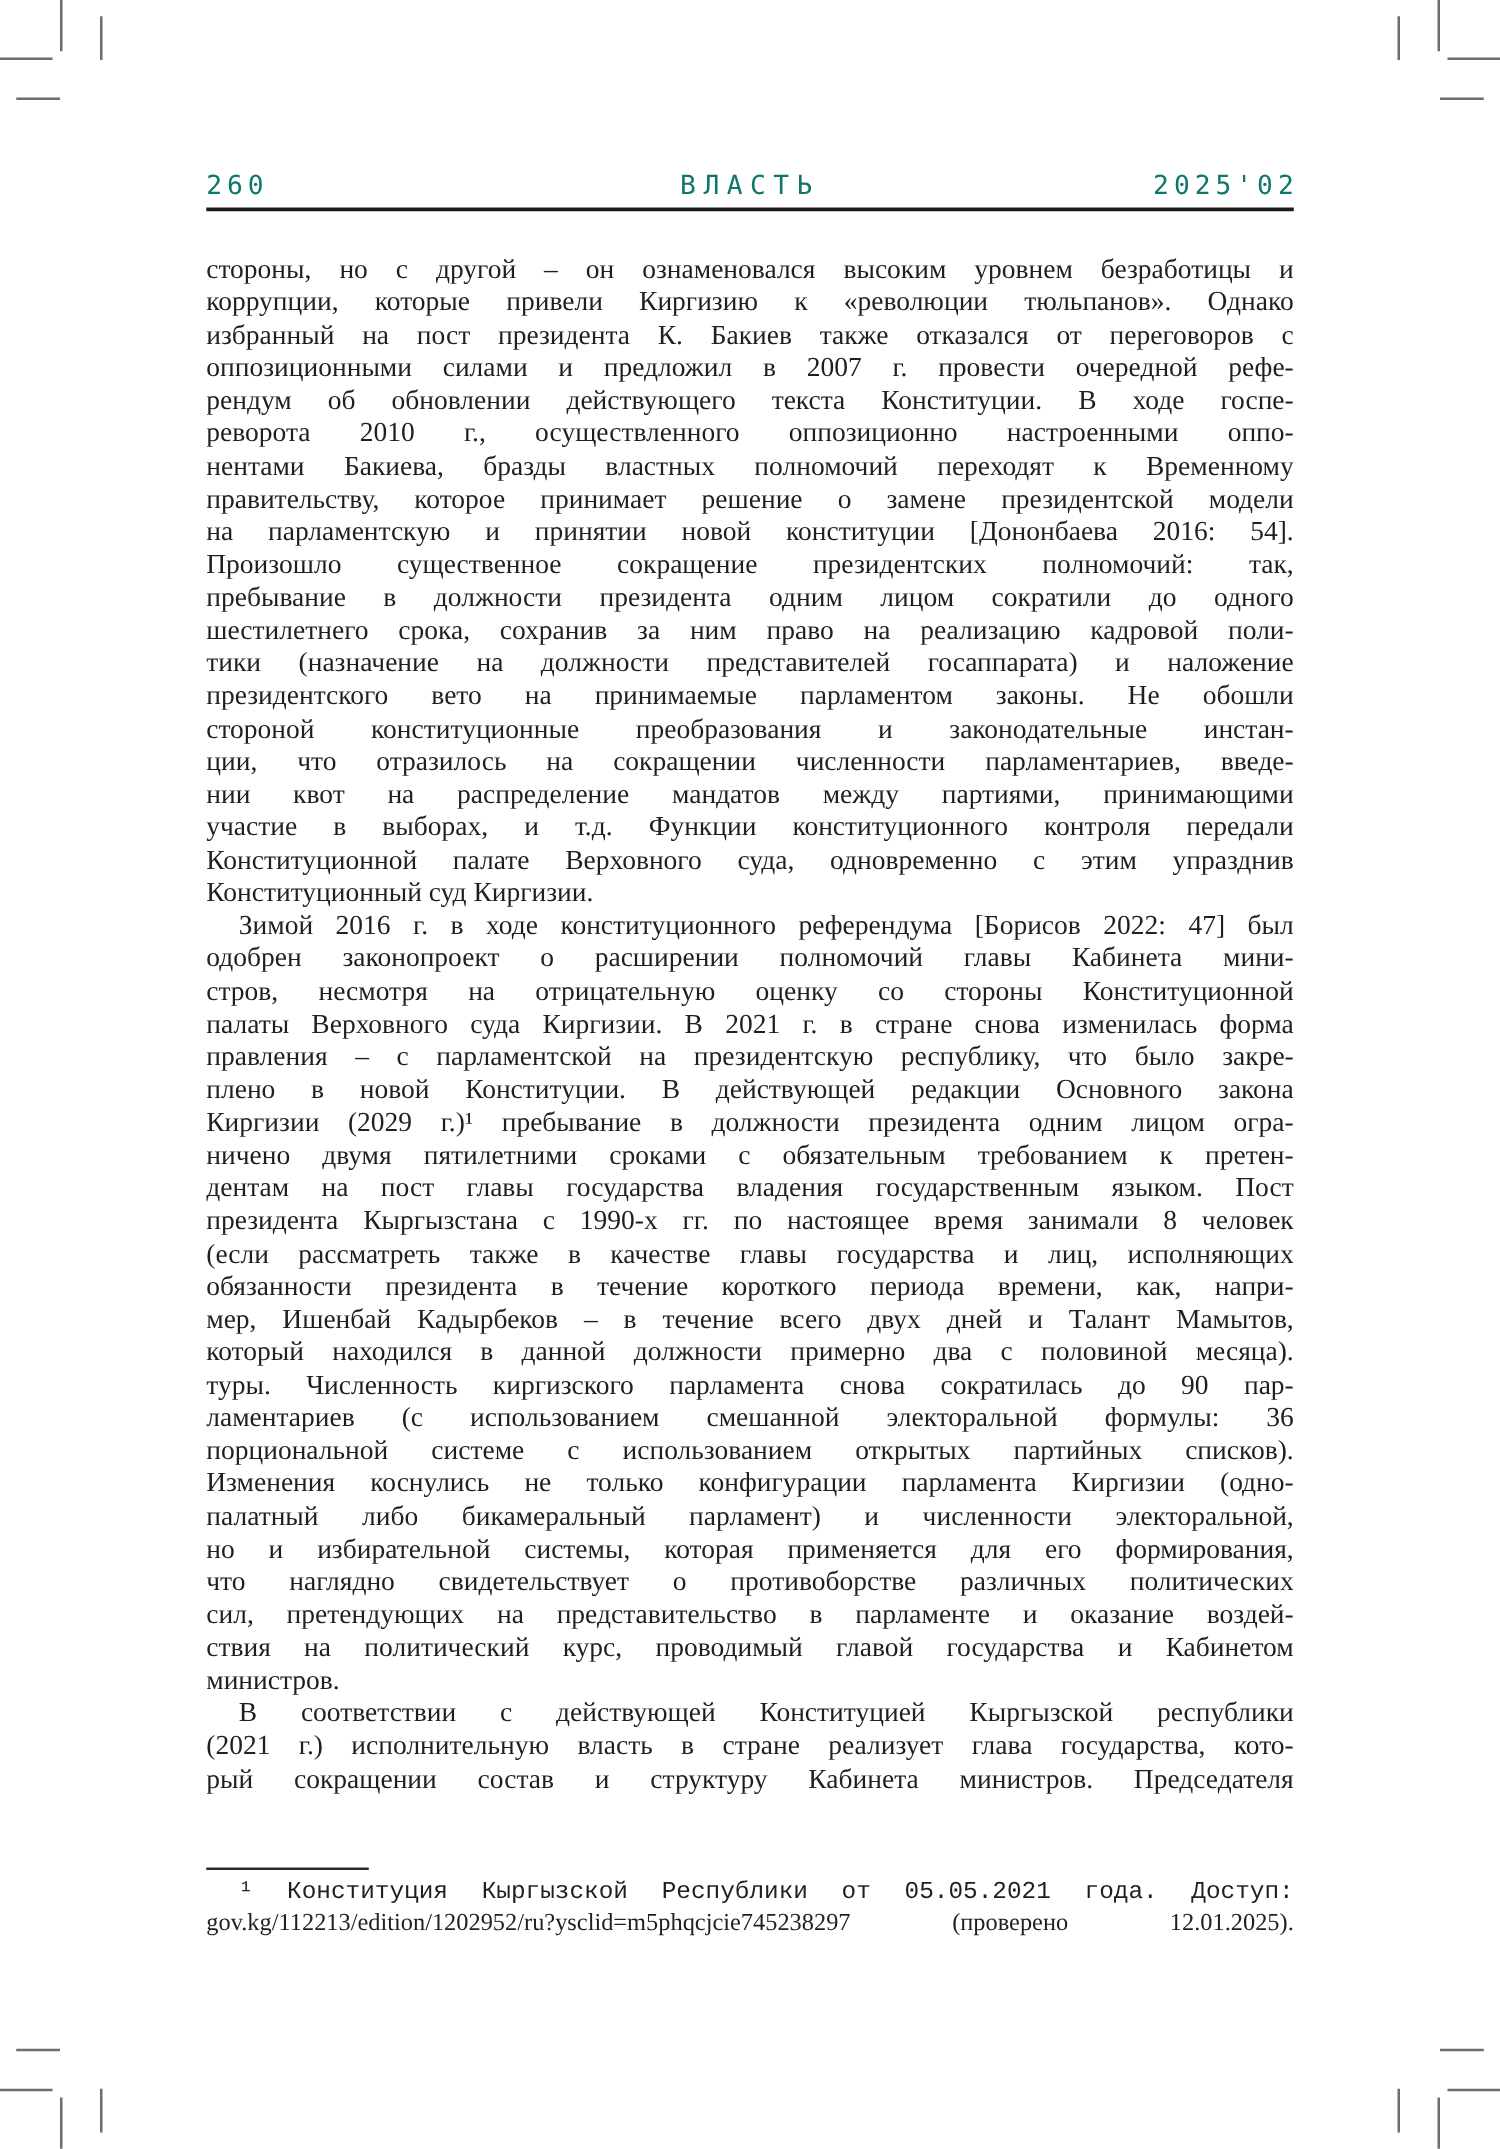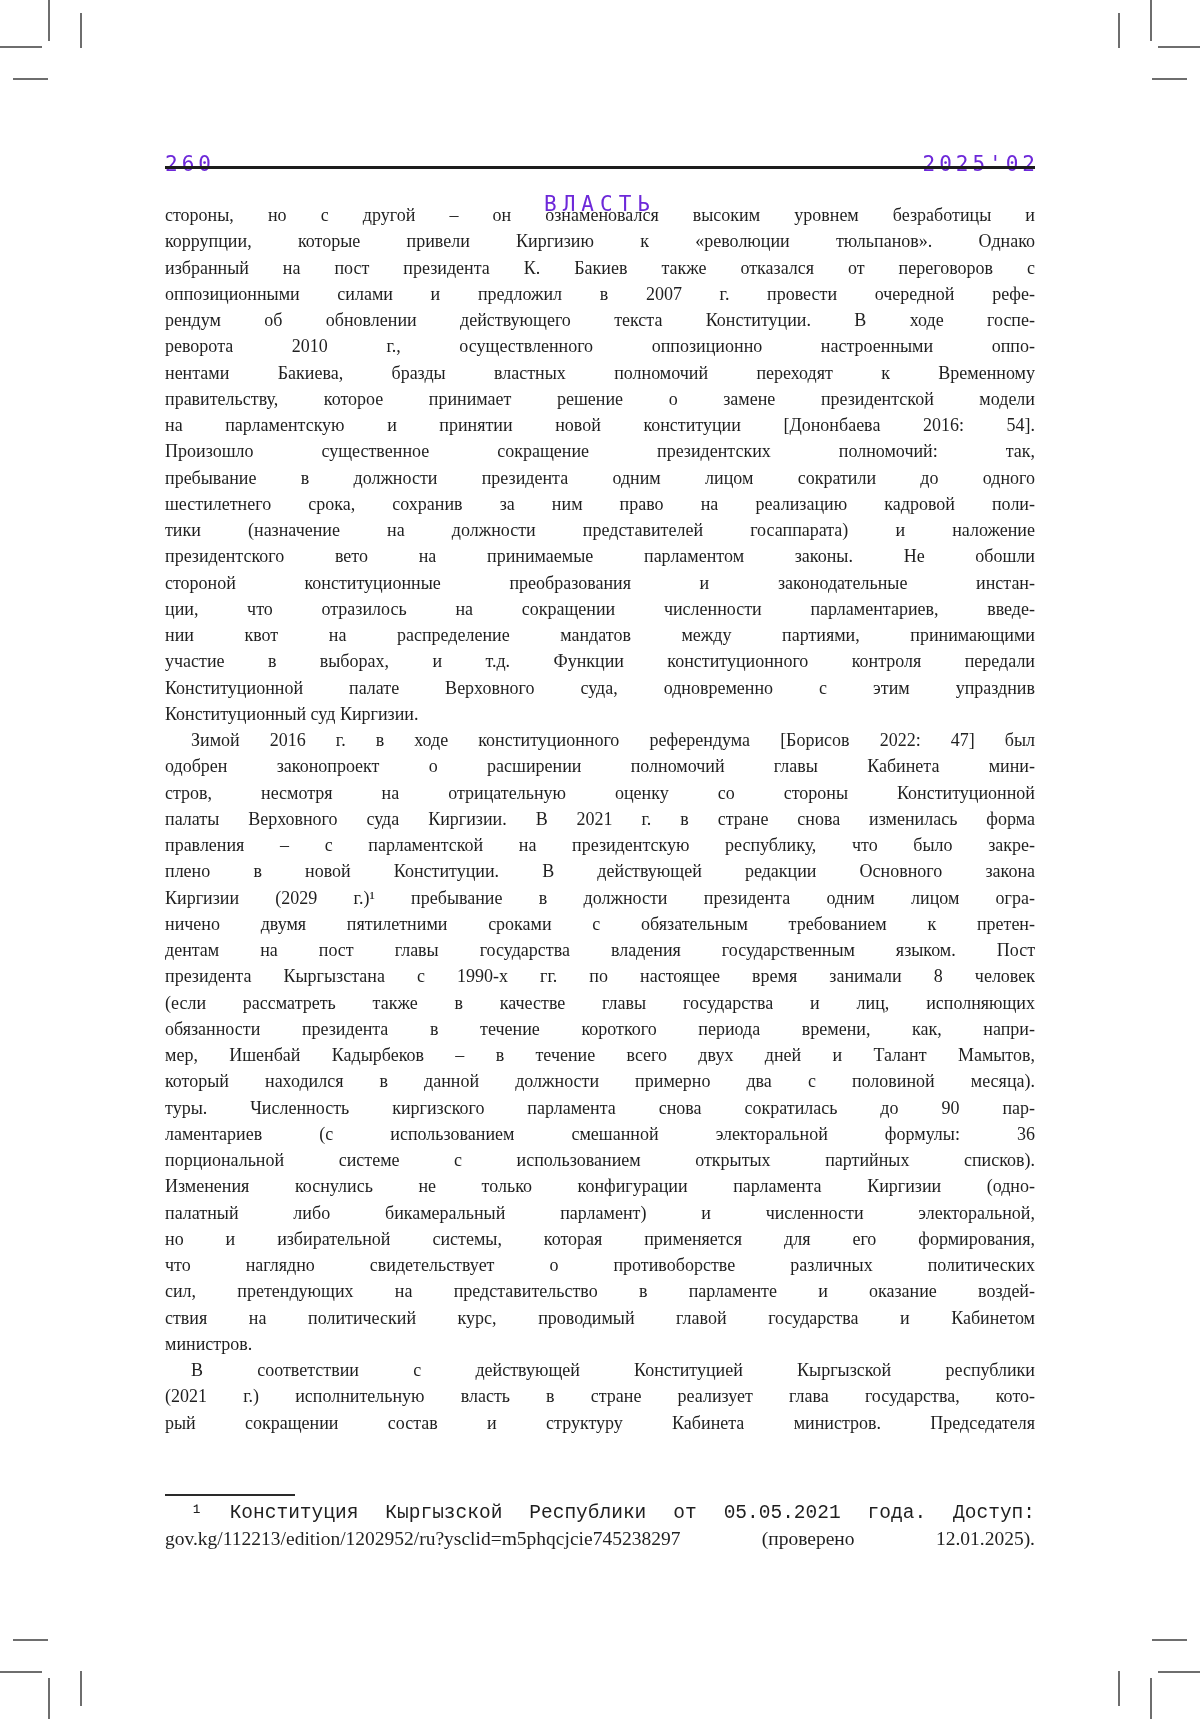--- a/index.html
+++ b/index.html
@@ -11,35 +11,35 @@
     position:relative;
     overflow:hidden;
   }
   .page{position:absolute;inset:0;}
 
   
   .mark{position:absolute;background:#6e6e6e;}
 
   
   .header{
-    position:absolute;left:165px;top:152px;width:870px;height:26px;
+    position:absolute;left:165px;top:136px;width:870px;height:26px;
     font-family:"DejaVu Sans Mono","Liberation Mono",monospace;
-    font-size:21px;color:#6d28d9;
+    font-size:21px;color:#0f766e;
   }
   .h-left{position:absolute;left:0;top:0;letter-spacing:4px;}
-  .h-center{position:absolute;left:50%;top:0;transform:translateX(-50%);letter-spacing:6px;margin-top:40px;}
+  .h-center{position:absolute;left:50%;top:0;transform:translateX(-50%);letter-spacing:6px;}
   .h-right{position:absolute;right:0;top:0;letter-spacing:4px;margin-right:-4px;}
   .header-rule{
     position:absolute;left:165px;top:166px;width:870px;height:3px;background:#1c1c1c;
   }
 
   
   .body{
     position:absolute;left:165px;top:202px;width:870px;
-    font-size:18px;
+    font-size:22px;
   }
   .ln{
     height:26.25px;line-height:26.25px;overflow:hidden;
     text-align:justify;text-align-last:justify;
     white-space:normal;
   }
   .ln.short{text-align-last:left;}
   .ln.indent{text-indent:26px;}
 
   

